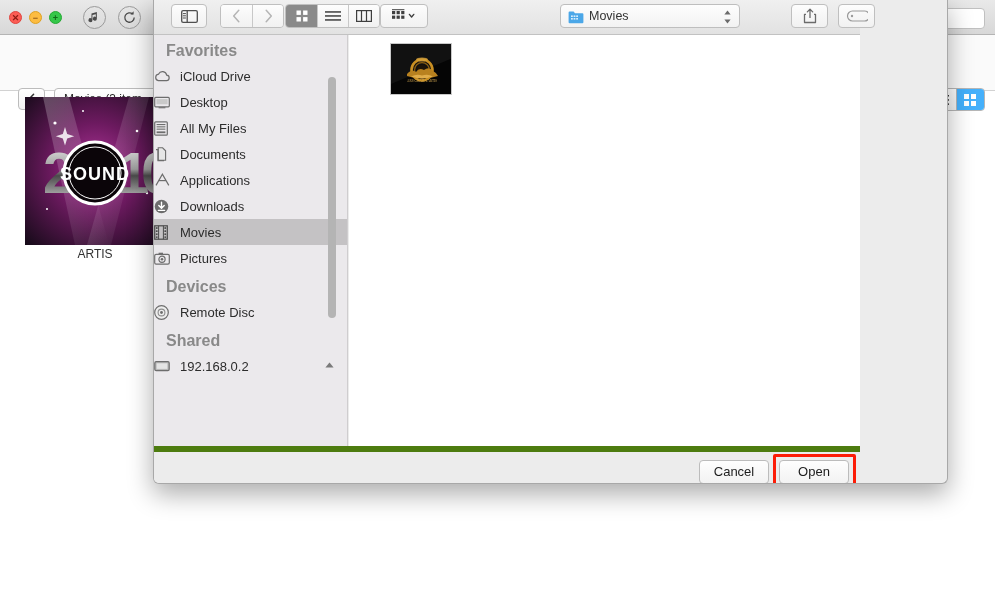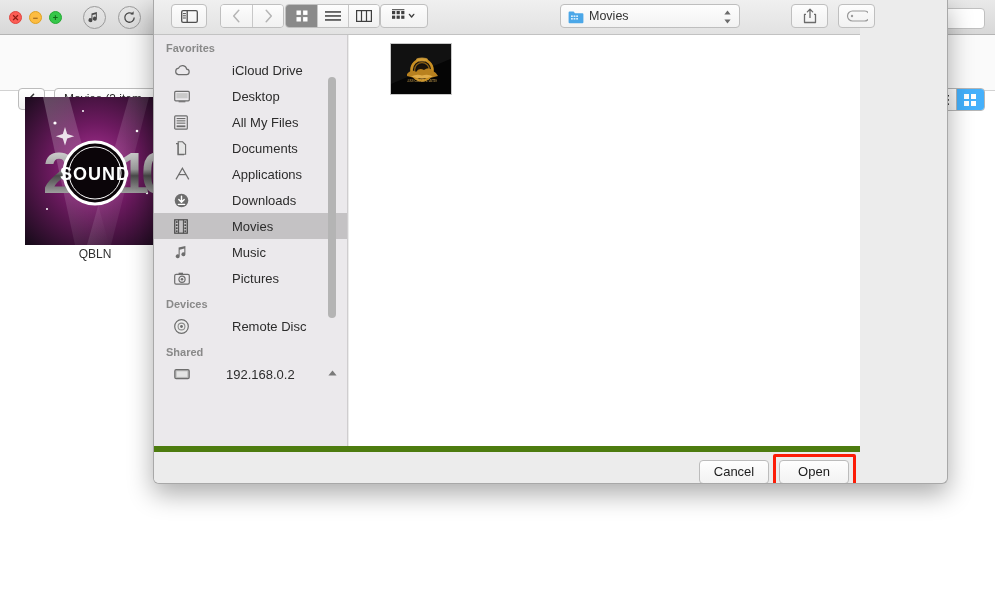--- a/index.html
+++ b/index.html
@@ -103,23 +103,23 @@
   }
   .path-popup .pfolder { position:absolute; left:7px; top:5px; }
   .path-popup .ptext { position:absolute; left:28px; top:4px; font-size:12.5px; color:#333; }
   .path-popup .parrows { position:absolute; right:7px; top:5px; }
 
   
   .sidebar {
     position:absolute; left:0; top:36px; width:194px; height:411px;
     background:#ebe9ec; border-right:1px solid #cfcdcf; overflow:hidden;
   }
-  .sb-header { font-size:11px; color:#898989; font-weight:bold;
+  .sb-header { font-size:16px; color:#898989; font-weight:bold;
     padding-left:12px; margin-top:7px; margin-bottom:3px; }
-  .sb-row { height:26px; display:flex; align-items:center; padding-left:20px;gap:32px; }
+  .sb-row { height:26px; display:flex; align-items:center; padding-left:0; }
   .sb-row.selected { background:#c4c2c4; }
   .sb-ico { width:22px; display:flex; align-items:center; justify-content:flex-start; }
   .sb-label { font-size:13px; color:#2c2c2c; margin-left:4px; }
   .sb-eject { margin-left:auto; margin-right:12px; }
   .sb-scroll { position:absolute; left:174px; top:42px; width:8px; height:241px;
     background:#b4b4b4; border-radius:4px; }
 
   
   .filepane { position:absolute; left:195px; top:36px; width:511px; height:411px; background:#fff; }
   .file-item { position:absolute; left:12px; top:8px; width:120px; text-align:center; }
@@ -248,21 +248,21 @@
           <path d="M40 30 l2.2 7 7 2.2 -7 2.2 -2.2 7 -2.2 -7 -7 -2.2 7 -2.2z"></path>
         </g>
         <text x="18" y="96" font-family="Liberation Sans, sans-serif" font-size="58" font-weight="bold" fill="url(#metal)">2</text>
         <text x="92" y="96" font-family="Liberation Sans, sans-serif" font-size="58" font-weight="bold" fill="url(#metal)">1</text>
         <text x="116" y="96" font-family="Liberation Sans, sans-serif" font-size="58" font-weight="bold" fill="url(#metal)">0</text>
         <circle cx="70" cy="76" r="31" fill="#0b0509" stroke="#ffffff" stroke-width="3"></circle>
         <circle cx="70" cy="76" r="26" fill="#0b0509" stroke="#ffffff" stroke-width="1"></circle>
         <text x="70" y="83" text-anchor="middle" font-family="Liberation Sans, sans-serif" font-size="18" font-weight="bold" fill="#ffffff" letter-spacing="1">SOUND</text>
       </svg>
     </div>
-    <div class="album-label">QBLN</div>
+    <div class="album-label">ARTIS</div>
   </div>
 
   <div class="sheet">
 
     <div class="sheet-toolbar">
 
       <div class="tb-btn" style="left:17px; width:36px;">
         <svg width="17" height="13" viewBox="0 0 17 13">
           <rect x="0.7" y="0.7" width="15.6" height="11.6" rx="1.4" fill="none" stroke="#4f4f4f" stroke-width="1.3"></rect>
           <line x1="6.2" y1="0.7" x2="6.2" y2="12.3" stroke="#4f4f4f" stroke-width="1.3"></line>
@@ -453,28 +453,20 @@
               <rect x="10.4" y="8.4" width="1.7" height="1.7"></rect>
                 <rect x="10.4" y="11.4" width="1.7" height="1.5"></rect>
             </g>
             <line x1="4.6" y1="0.8" x2="4.6" y2="14.2" stroke="#4a4a4a" stroke-width="1"></line>
             <line x1="9.4" y1="0.8" x2="9.4" y2="14.2" stroke="#4a4a4a" stroke-width="1"></line>
           </svg>
         </span>
         <span class="sb-label">Movies</span>
       </div>
 
-      <div class="sb-row">
-        <span class="sb-ico">
-          <svg width="14" height="15" viewBox="0 0 14 15">
-            <path d="M11.4 1.1v8.2a2 2 0 1 1-1.1-1.8V3.6L5.7 4.7v6.6A2 2 0 1 1 4.6 9.5V2.6z" fill="#6d6d6d"></path>
-          </svg>
-        </span>
-        <span class="sb-label">Music</span>
-      </div>
 
       <div class="sb-row">
         <span class="sb-ico">
           <svg width="16" height="13" viewBox="0 0 16 13">
             <rect x="0.7" y="2.4" width="14.6" height="9.8" rx="1.4" fill="none" stroke="#6d6d6d" stroke-width="1.2"></rect>
             <rect x="4.6" y="0.7" width="4.4" height="1.8" fill="#6d6d6d"></rect>
             <circle cx="8" cy="7.3" r="3.1" fill="none" stroke="#6d6d6d" stroke-width="1.2"></circle>
             <circle cx="8" cy="7.3" r="1.3" fill="#6d6d6d"></circle>
           </svg>
         </span>

